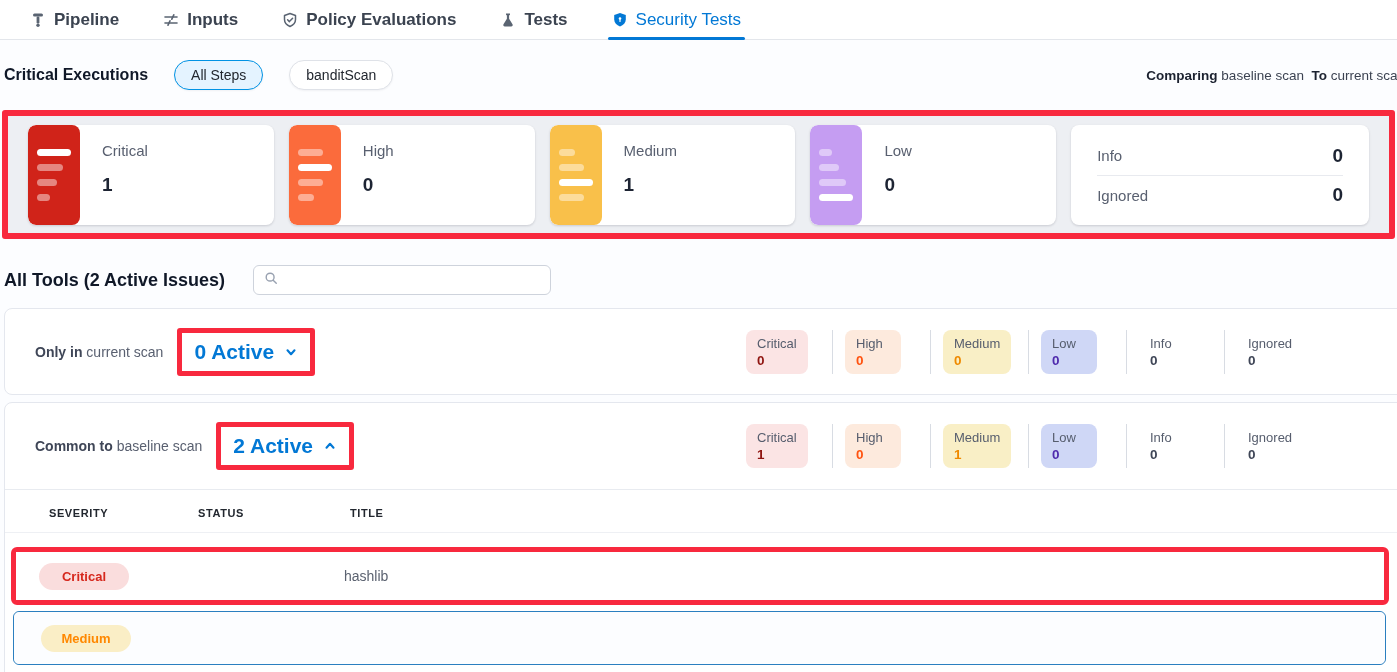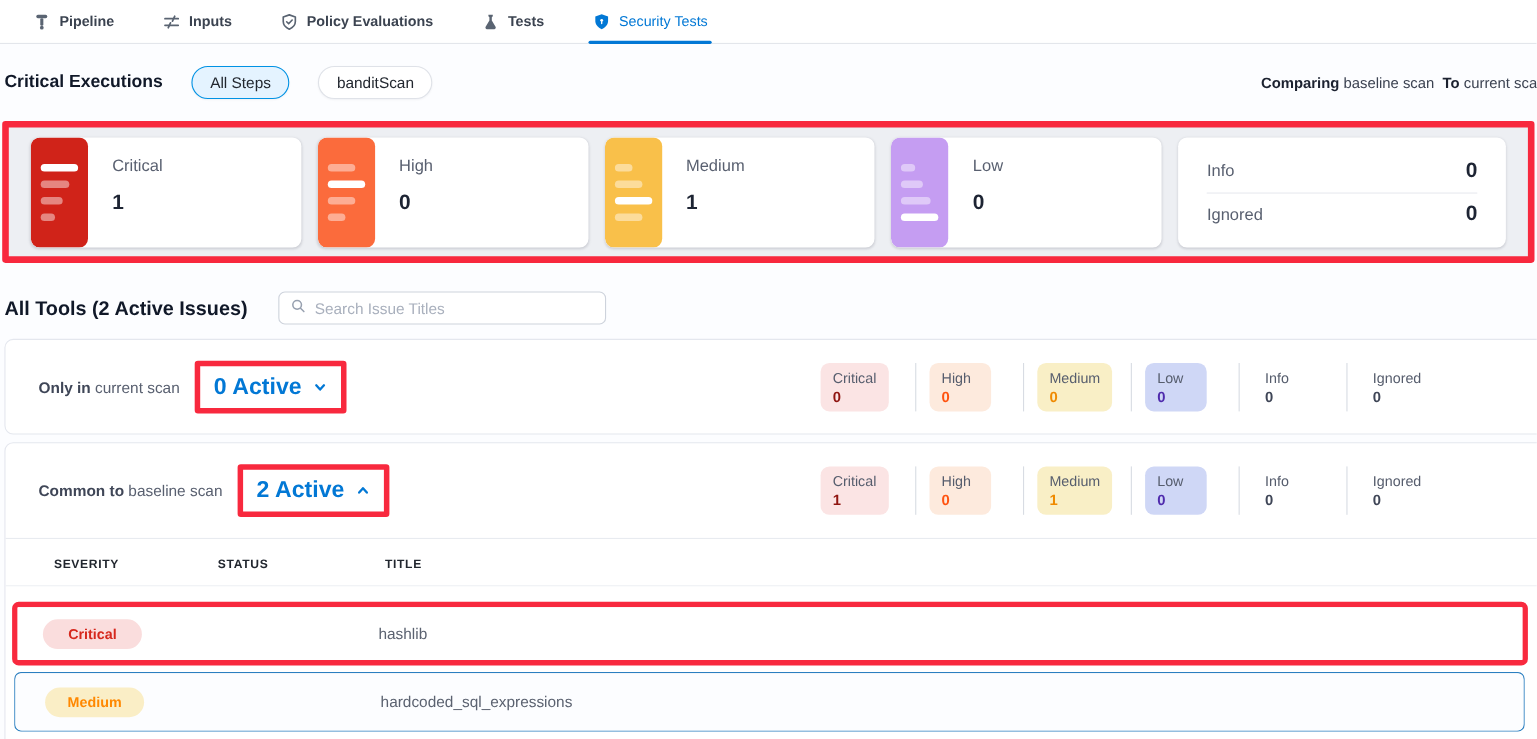--- a/index.html
+++ b/index.html
@@ -4,21 +4,21 @@
 <style>
   * { box-sizing: border-box; margin: 0; padding: 0; }
   html,body { width:1397px; height:672px; overflow:hidden; }
   body {
     font-family: "Liberation Sans", "DejaVu Sans", sans-serif;
     background:#fcfdff; color:#22272f; position:relative;
   }
   
   .tab-bar{ display:flex; align-items:stretch; height:40px; padding-left:30px;
     background:#fff; border-bottom:1px solid #e3e6eb; gap:44px; }
-  .tab{ display:flex; align-items:center; gap:8px; font-size:13px; font-weight:600;
+  .tab{ display:flex; align-items:center; gap:8px; font-size:17px; font-weight:600;
     color:#3b4350; position:relative; cursor:pointer; white-space:nowrap; }
   .tab .tab-icon{ display:flex; align-items:center; }
   .tab .tab-icon svg{ width:16px; height:16px; }
   .tab.active{ color:#0278d5; font-weight:400; }
   .tab.active::after{ content:""; position:absolute; left:-4px; right:-4px; bottom:-1px;
     height:3px; background:#0278d5; border-radius:2px; }
   
   .exec-header{ display:flex; align-items:center; height:70px; padding:0 0 0 4px; }
   .exec-title{ font-size:16px; font-weight:700; color:#101828; }
   .step-pills{ display:flex; gap:26px; margin-left:26px; }
@@ -224,21 +224,20 @@
 
 <div class="tools-row">
   <span class="tools-heading">All Tools (2 Active Issues)</span>
   <div class="search-box">
     <span>
       <svg viewBox="0 0 16 16" fill="none" stroke="#98a1b0" stroke-width="1.6" stroke-linecap="round">
         <circle cx="7" cy="7" r="4.5"></circle>
           <line x1="10.5" y1="10.5" x2="14" y2="14"></line>
       </svg>
     </span>
-    <input type="text" value="" placeholder="Search Issue Titles" style="">
   </div>
 </div>
 
 <section class="section-card first">
   <div class="section-head">
     <span class="section-title">
       <b>Only in</b>
       <span>current scan</span>
     </span>
     <div class="active-annotation">
@@ -354,17 +353,16 @@
         <div class="issue-row">
           <div><span class="sev-badge" style="background: rgb(250, 221, 221); color: rgb(214, 40, 29);">Critical</span></div>
           <div class="issue-status"></div>
           <div class="issue-title">hashlib</div>
         </div>
       </div>
       <div class="issue-row-selected">
         <div class="issue-row">
           <div><span class="sev-badge" style="background: rgb(250, 238, 198); color: rgb(255, 136, 0);">Medium</span></div>
           <div class="issue-status"></div>
-          <div class="issue-title">hardcoded_sql_expressions</div>
         </div>
       </div>
     </div>
 </section>
 
 </body></html>

